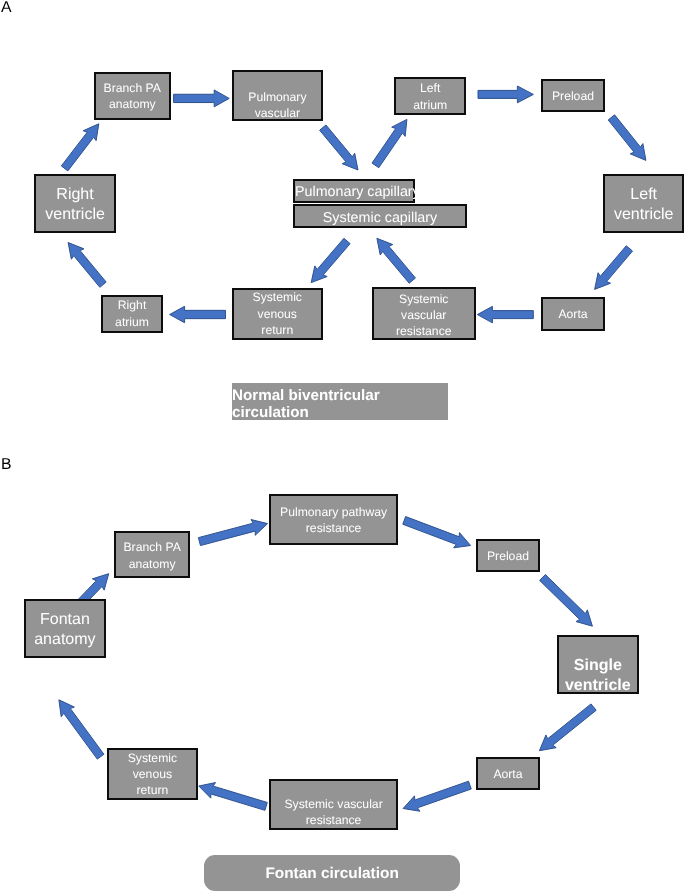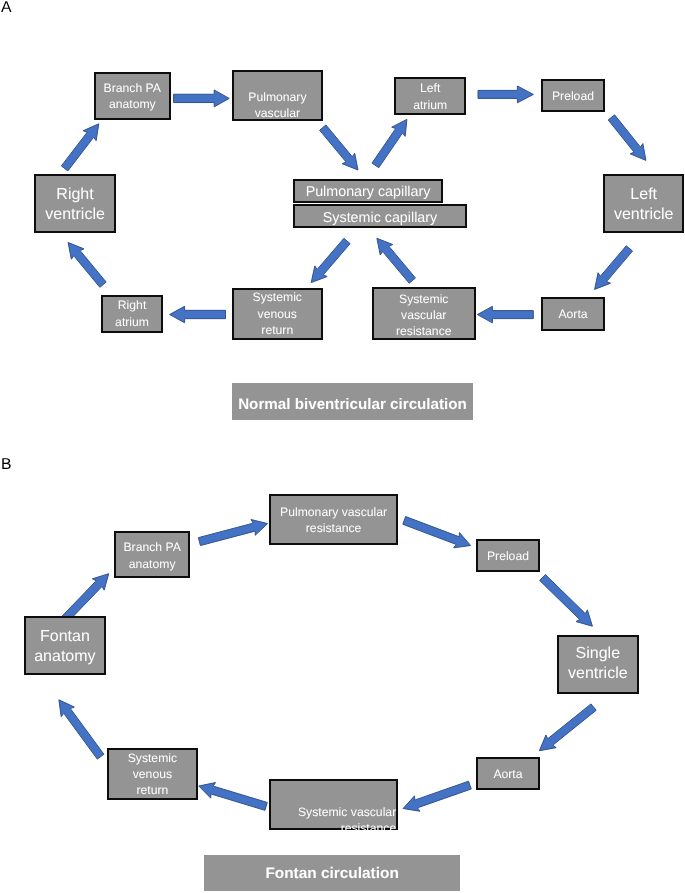--- a/index.html
+++ b/index.html
@@ -75,21 +75,21 @@
           <span>Right</span>
           <span>ventricle</span>
         </div>
       </div>
       <div class="node" style="left: 602.5px; top: 173.9px; width: 81.4px; height: 59px; font-size: 16px; line-height: 20.2px;">
         <div class="node-text" style="position: relative; top: 1.9px;">
           <span>Left</span>
           <span>ventricle</span>
         </div>
       </div>
-      <div class="node" style="left: 293.1px; top: 179.1px; width: 150px; height: 23.7px; font-size: 14.3px; line-height: 18px;">
+      <div class="node" style="left: 293.1px; top: 179.1px; width: 122px; height: 23.7px; font-size: 14.3px; line-height: 18px;">
         <div class="node-text" style="position: relative; top: 1.3px;">
           <span>Pulmonary capillary</span>
         </div>
       </div>
       <div class="node" style="left: 293.1px; top: 204px; width: 174px; height: 23.9px; font-size: 14.3px; line-height: 18px;">
         <div class="node-text" style="position: relative; top: 2px;">
           <span>Systemic capillary</span>
         </div>
       </div>
       <div class="node" style="left: 101.2px; top: 295.1px; width: 62.1px; height: 37.7px; font-size: 12.2px; line-height: 16.2px;">
@@ -112,63 +112,63 @@
           <span>resistance</span>
         </div>
       </div>
       <div class="node" style="left: 541.2px; top: 297.1px; width: 64px; height: 33.7px; font-size: 12.2px; line-height: 16.2px;">
         <div class="node-text" style="position: relative; top: 0.4px;">
           <span>Aorta</span>
         </div>
       </div>
     </div>
   <div id="nodes-b">
-      <div class="node" style="left: 24.2px; top: 616px; width: 81.8px; height: 58.8px; font-size: 16px; line-height: 20.2px;">
+      <div class="node" style="left: 24.2px; top: 599px; width: 81.8px; height: 58.8px; font-size: 16px; line-height: 20.2px;">
         <div class="node-text" style="position: relative; top: 1.9px;">
           <span>Fontan</span>
           <span>anatomy</span>
         </div>
       </div>
       <div class="node" style="left: 114.3px; top: 531.4px; width: 76.3px; height: 47.4px; font-size: 12.2px; line-height: 16.2px;">
         <div class="node-text" style="position: relative; top: 1px;">
           <span>Branch PA</span>
           <span>anatomy</span>
         </div>
       </div>
       <div class="node" style="left: 268.9px; top: 494.1px; width: 129.2px; height: 50.5px; font-size: 12.2px; line-height: 16.2px;">
         <div class="node-text" style="position: relative; top: 1.2px;">
-          <span>Pulmonary vascular</span>
+          <span>Pulmonary pathway</span>
           <span>resistance</span>
         </div>
       </div>
       <div class="node" style="left: 476.1px; top: 539px; width: 63.9px; height: 32.8px; font-size: 12.2px; line-height: 16.2px;">
         <div class="node-text" style="position: relative; top: 0.7px;">
           <span>Preload</span>
         </div>
       </div>
       <div class="node" style="left: 557.4px; top: 635.1px; width: 81.6px; height: 58.8px; font-size: 16px; line-height: 20.2px;">
-        <div class="node-text" style="position: relative; top: 0;">
+        <div class="node-text" style="position: relative; top: 12px; font-weight: bold;">
           <span>Single</span>
           <span>ventricle</span>
         </div>
       </div>
       <div class="node" style="left: 476.1px; top: 757.1px; width: 63.9px; height: 32.9px; font-size: 12.2px; line-height: 16.2px;">
         <div class="node-text" style="position: relative; top: 0.7px;">
           <span>Aorta</span>
         </div>
       </div>
       <div class="node" style="left: 268.9px; top: 779px; width: 129.2px; height: 50.5px; font-size: 12.2px; line-height: 16.2px;">
-        <div class="node-text" style="position: relative; top: 16px; text-align: right;">
+        <div class="node-text" style="position: relative; top: 8px;">
           <span>Systemic vascular</span>
           <span>resistance</span>
         </div>
       </div>
       <div class="node" style="left: 107.2px; top: 747.6px; width: 90.8px; height: 51.8px; font-size: 12.2px; line-height: 16.1px;">
         <div class="node-text" style="position: relative; top: 0.2px;">
           <span>Systemic</span>
           <span>venous</span>
           <span>return</span>
         </div>
       </div>
     </div>
-  <div class="caption" id="caption-a" style="left: 232.3px; top: 383.3px; width: 241px; height: 37px; font-size: 15.2px; position: absolute; padding-top: 5px;">Normal biventricular circulation</div>
-  <div class="caption" id="caption-b" style="left: 203.9px; top: 855px; width: 256.2px; height: 35.6px; font-size: 15.4px; position: absolute; padding-top: 2px;">Fontan circulation</div>
+  <div class="caption" id="caption-a" style="left: 232.3px; top: 383.3px; width: 216px; height: 37px; font-size: 15.2px; position: absolute; padding-top: 5px;">Normal biventricular circulation</div>
+  <div class="caption" id="caption-b" style="left: 203.9px; top: 855px; width: 256.2px; height: 35.6px; font-size: 15.4px; position: absolute; padding-top: 2px; border-radius: 11px;">Fontan circulation</div>
 </div>
 
 </body></html>

